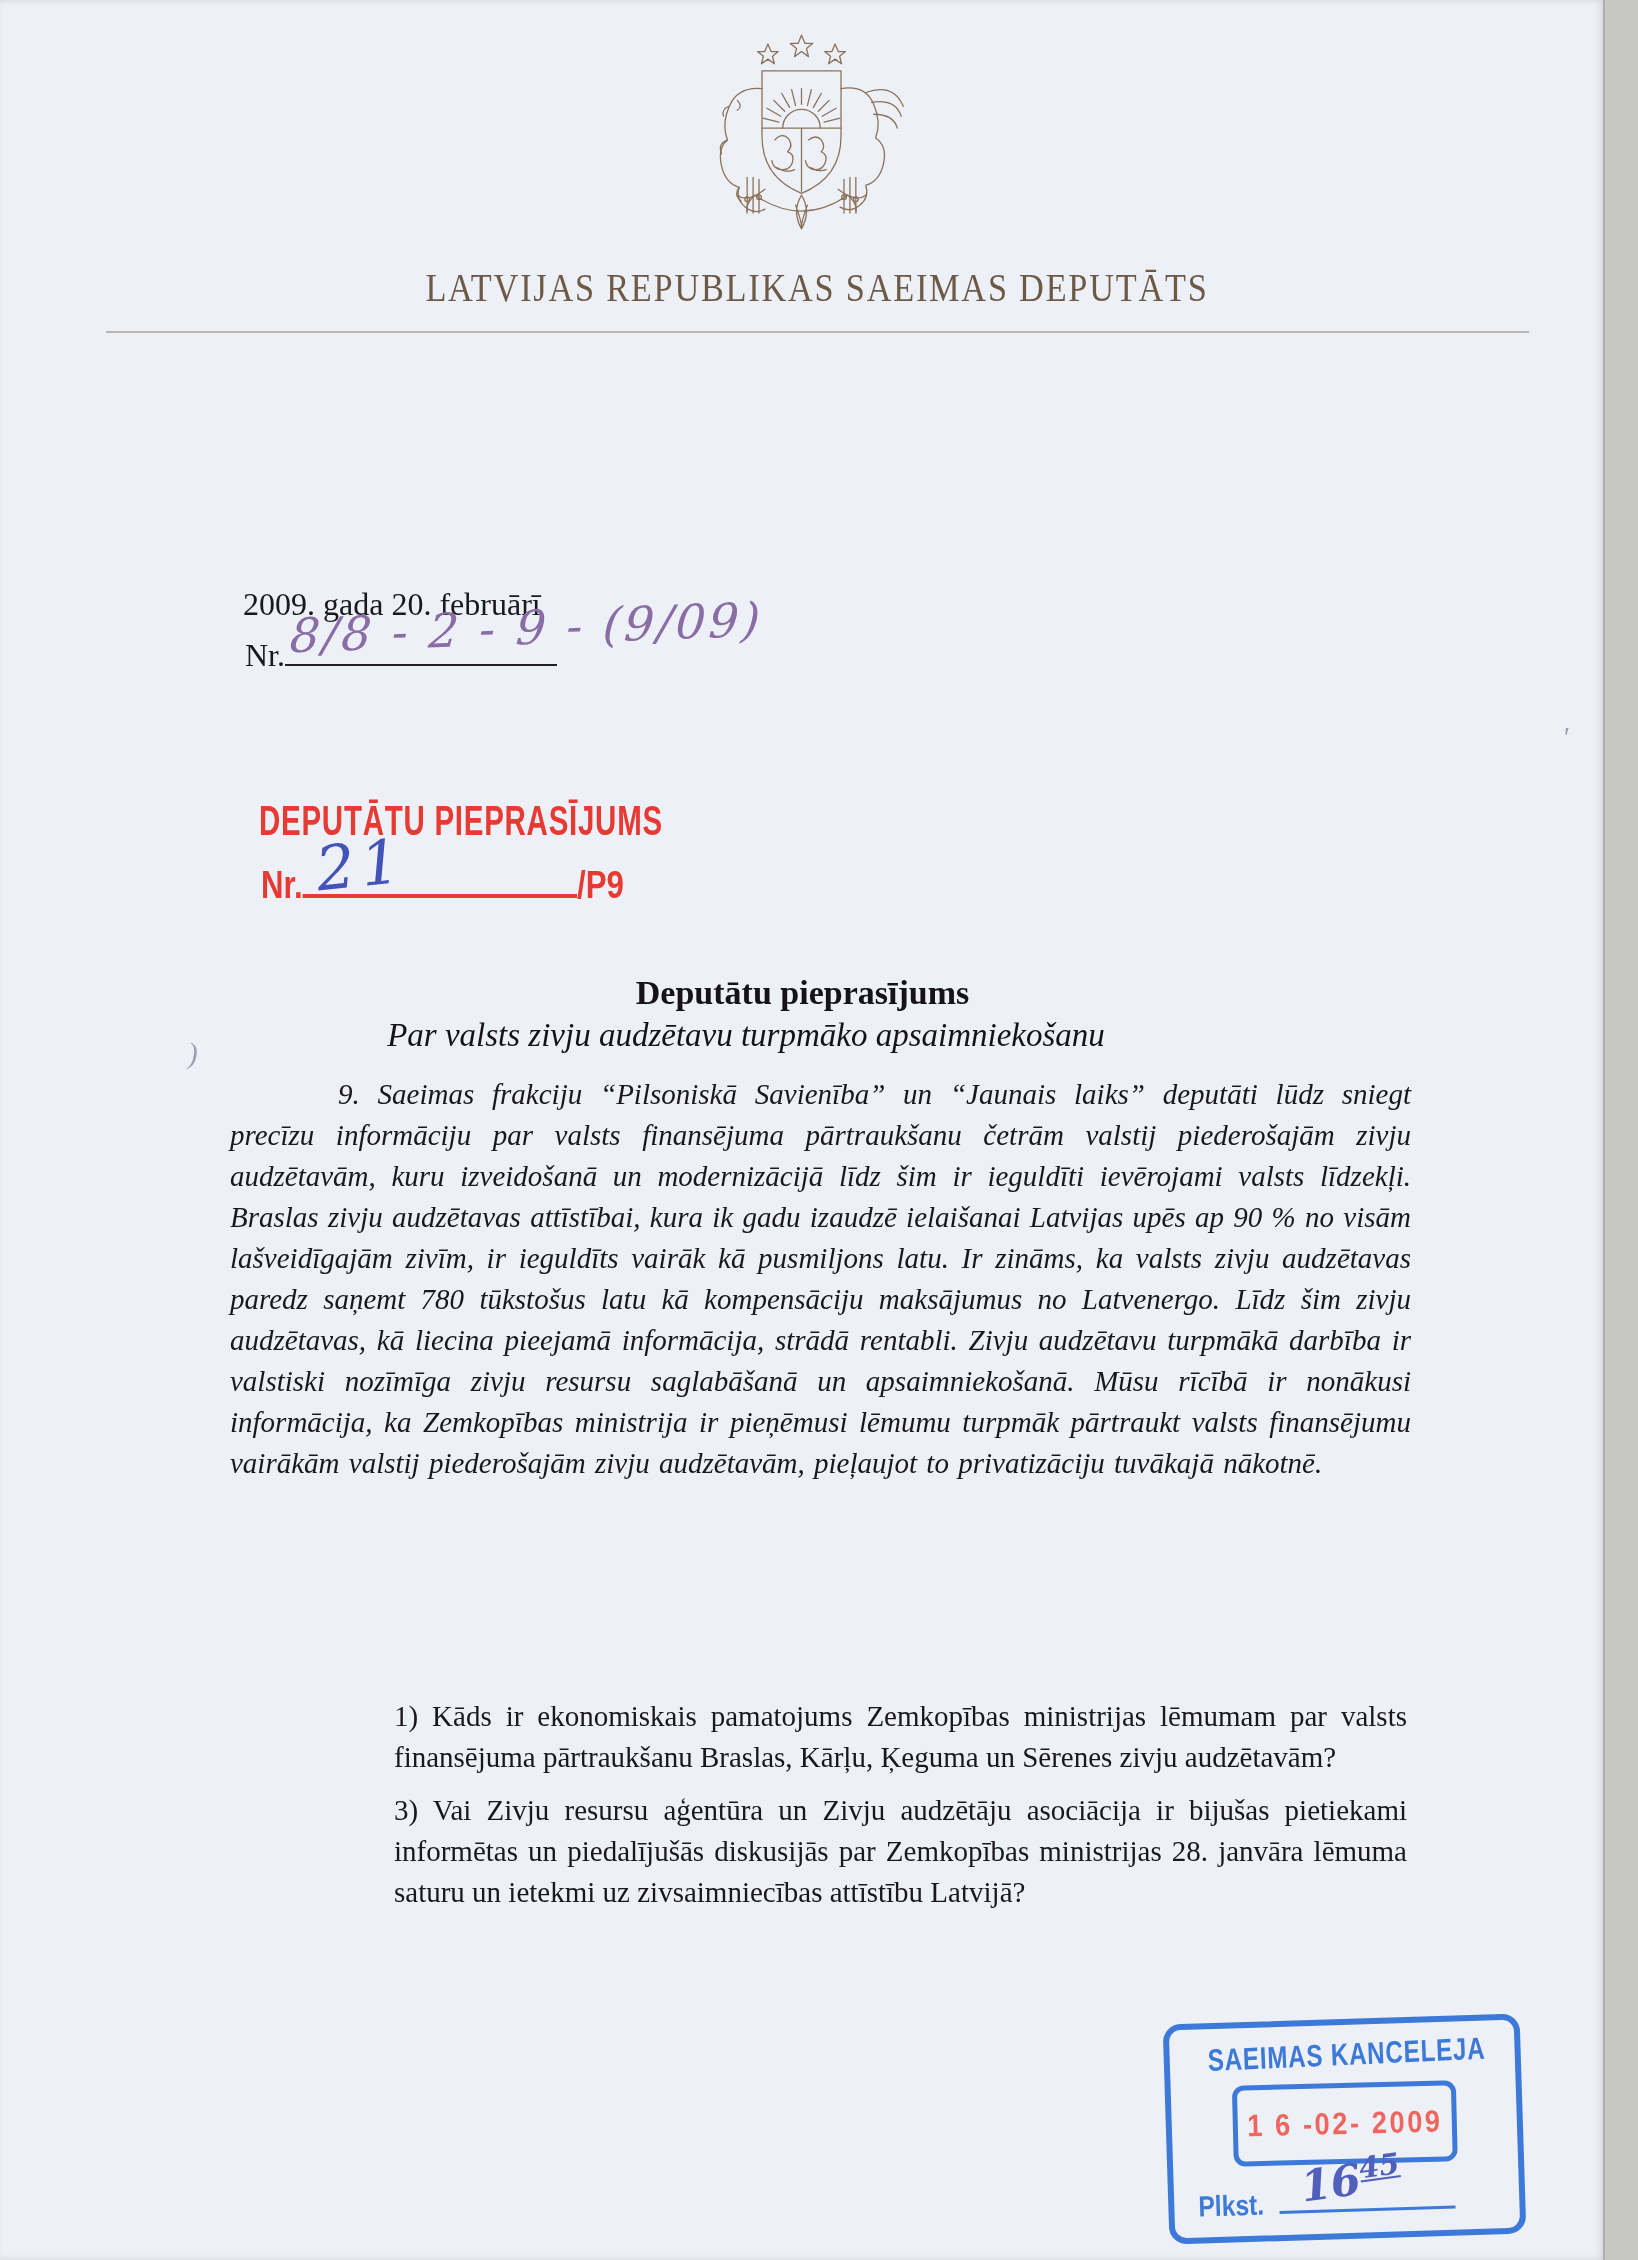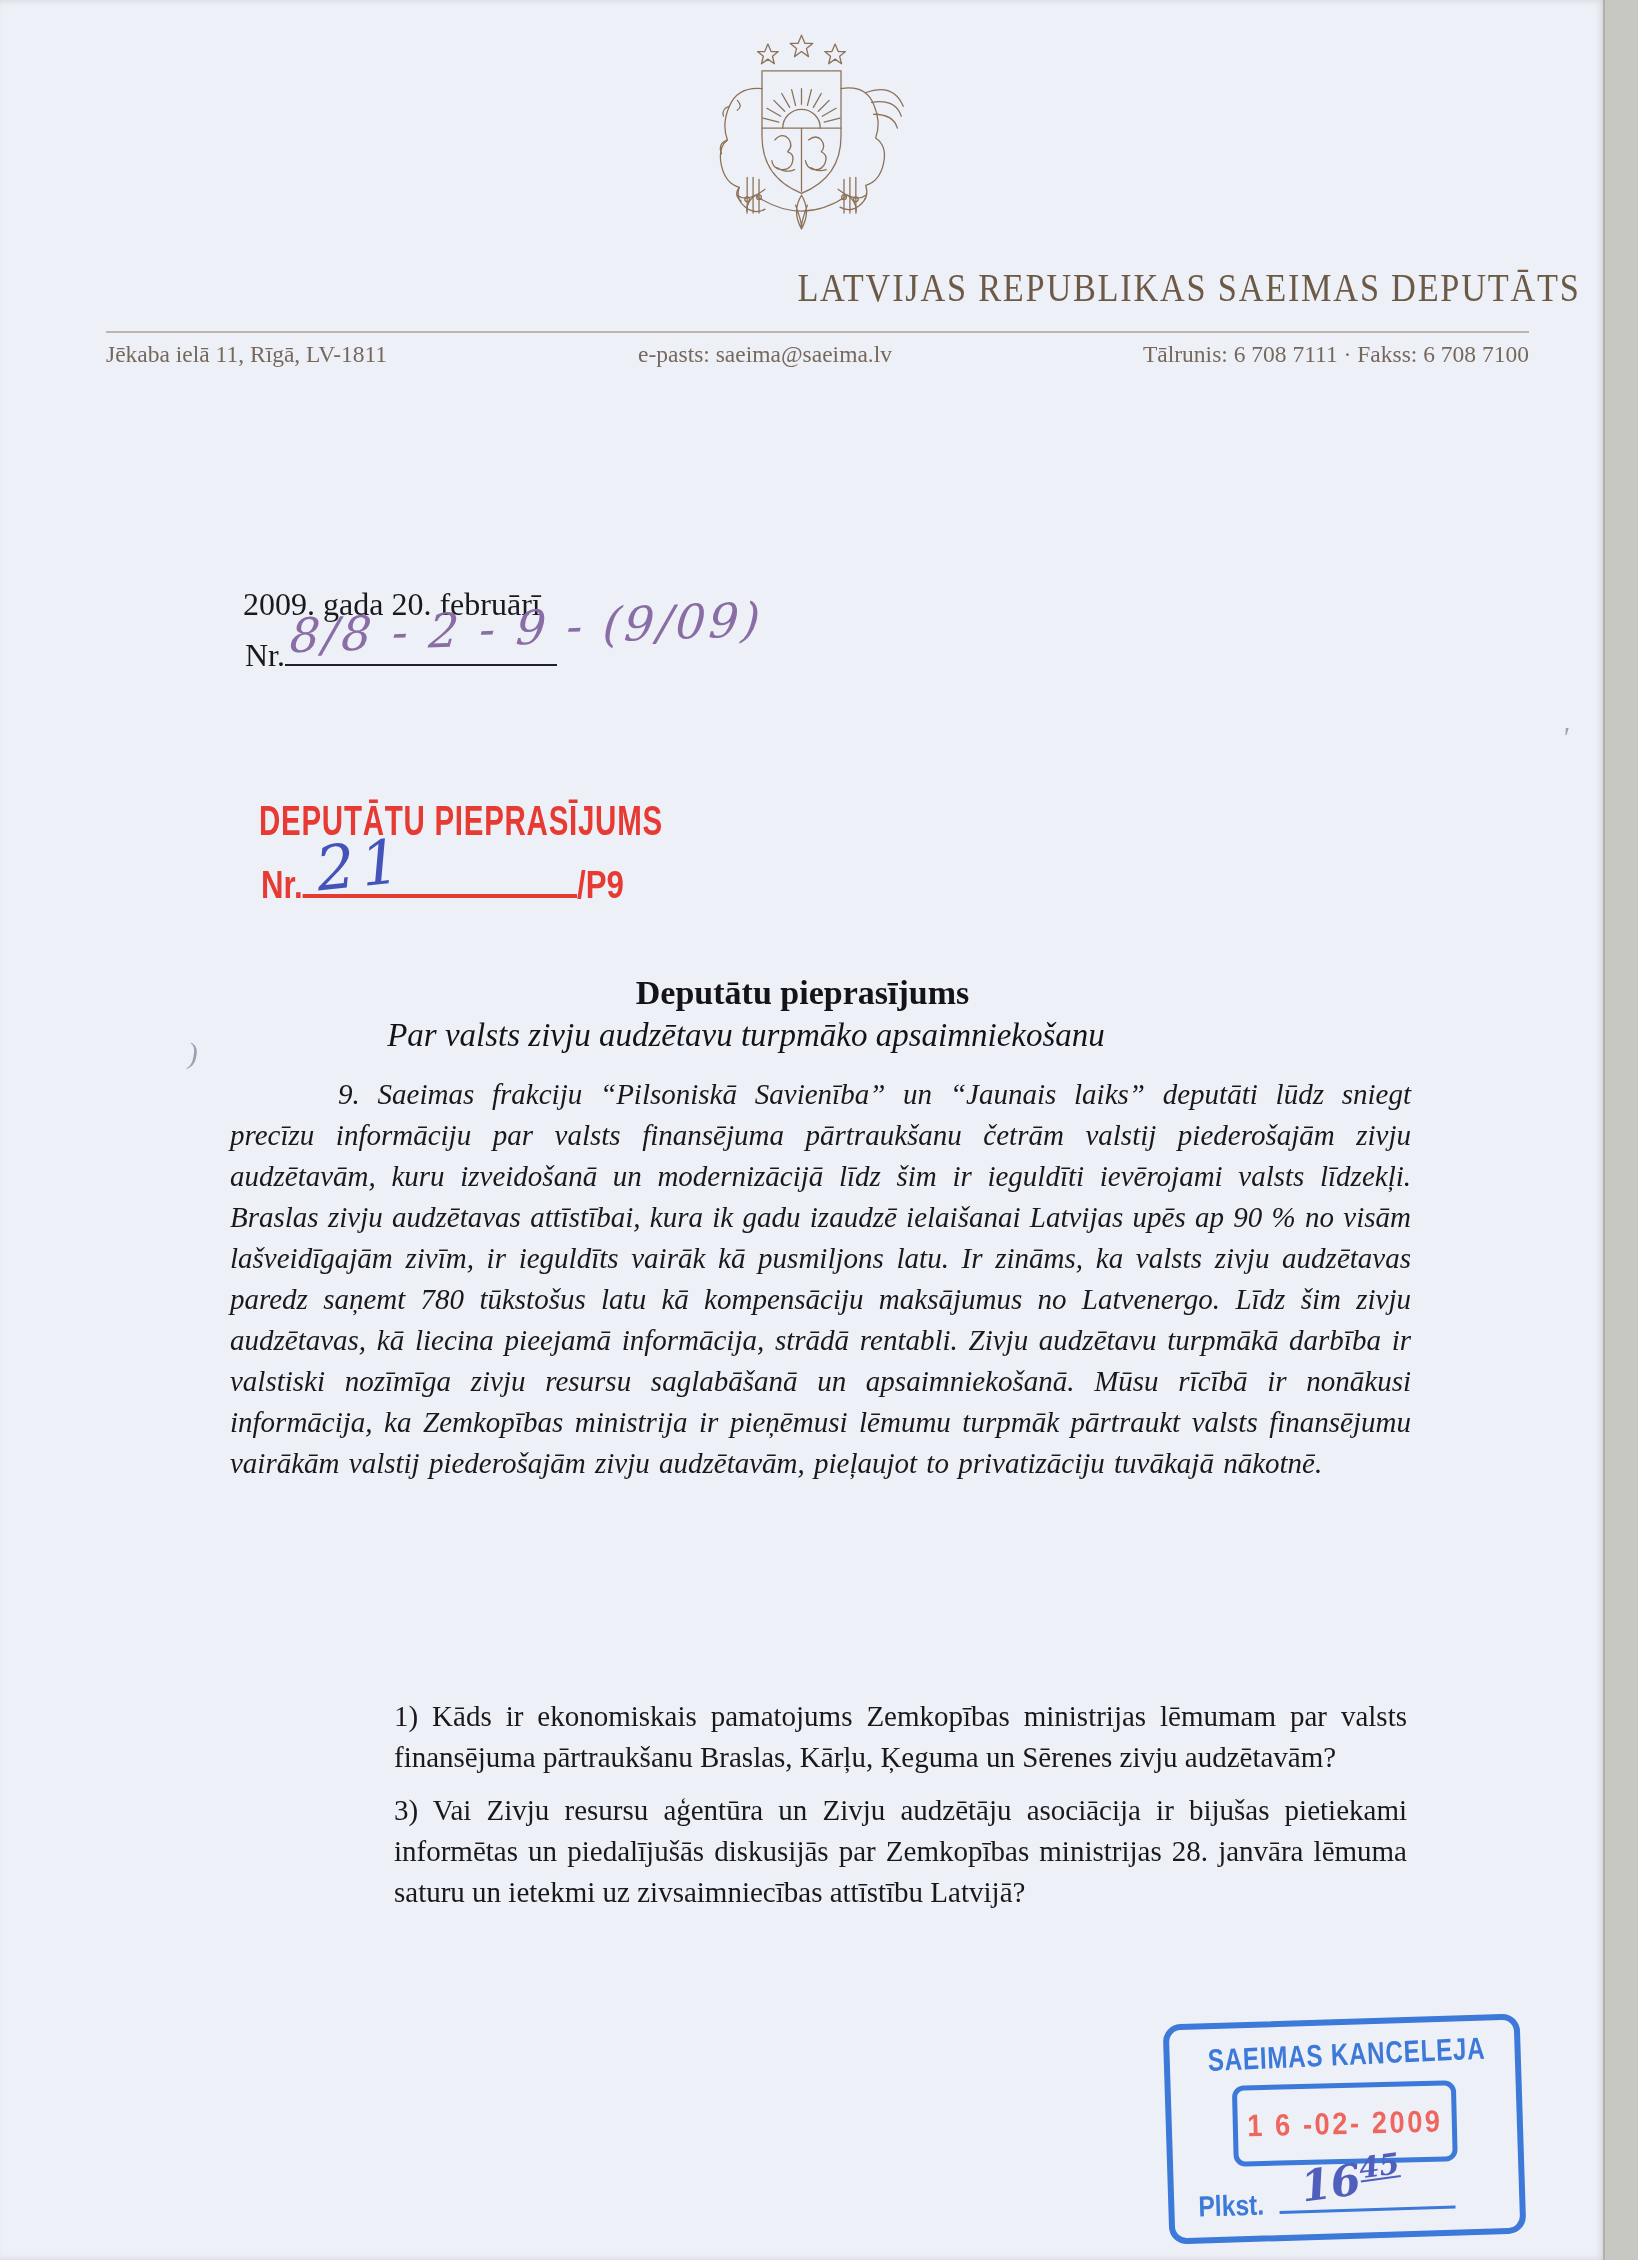--- a/index.html
+++ b/index.html
@@ -14,21 +14,21 @@
     background:#edf0f7;
     box-shadow:inset -3.9px 0 5.9px rgba(120,120,115,.25);
   }
   .edge-right{
     position:absolute;right:0;top:0;width:34px;height:2260px;
     background:#c6c8c1;border-left:2px solid #aeb0a9;
   }
   
   .emblem{position:absolute;left:678px;top:29px;}
   .letterhead-title{
-    position:absolute;left:0;top:265px;width:1634px;text-align:right;
+    position:absolute;left:0;top:265px;width:1634px;text-align:center;
     color:#6d5a46;font-size:39px;letter-spacing:2px;white-space:nowrap;
   }
   .letterhead-title span{display:inline-block;transform:scaleX(.88);transform-origin:center;}
   .rule{position:absolute;left:106px;top:331px;width:1423px;height:2px;background:#a89a8b;opacity:.7;}
   .contact-row{
     position:absolute;left:106px;top:341px;width:1423px;
     display:flex;justify-content:space-between;
     color:#77685c;font-size:23.5px;
   }
   
@@ -147,25 +147,20 @@
       <path d="M78,168 Q125,200 172,168 M78,168 q-10,8 -8,18 M172,168 q10,8 8,18"></path>
       <path d="M70,150 l0,34 M76,150 l0,36 M82,152 l0,34 M168,152 l0,34 M174,150 l0,36 M180,150 l0,34"></path>
       <path d="M125,168 q-10,16 0,34 q10,-18 0,-34 M119,178 q6,16 6,22 M131,178 q-6,16 -6,22"></path>
     </g>
   </svg>
 
   <div class="letterhead-title">
     <span>LATVIJAS REPUBLIKAS SAEIMAS DEPUTĀTS</span>
   </div>
   <div class="rule"></div>
-  <div class="contact-row">
-    <span>Jēkaba ielā 11, Rīgā, LV-1811</span>
-    <span>e-pasts: saeima@saeima.lv</span>
-    <span>Tālrunis: 6 708 7111 · Fakss: 6 708 7100</span>
-  </div>
 
   <div class="date-line">2009. gada 20. februārī</div>
   <div class="nr-line">
     <span>Nr.</span><span class="blank"></span>
   </div>
   <div class="hw hw-refnr">8/8 - 2 - 9 - (9/09)</div>
 
 
   <div class="red-stamp-title">DEPUTĀTU PIEPRASĪJUMS</div>
   <div class="red-stamp-nr">

